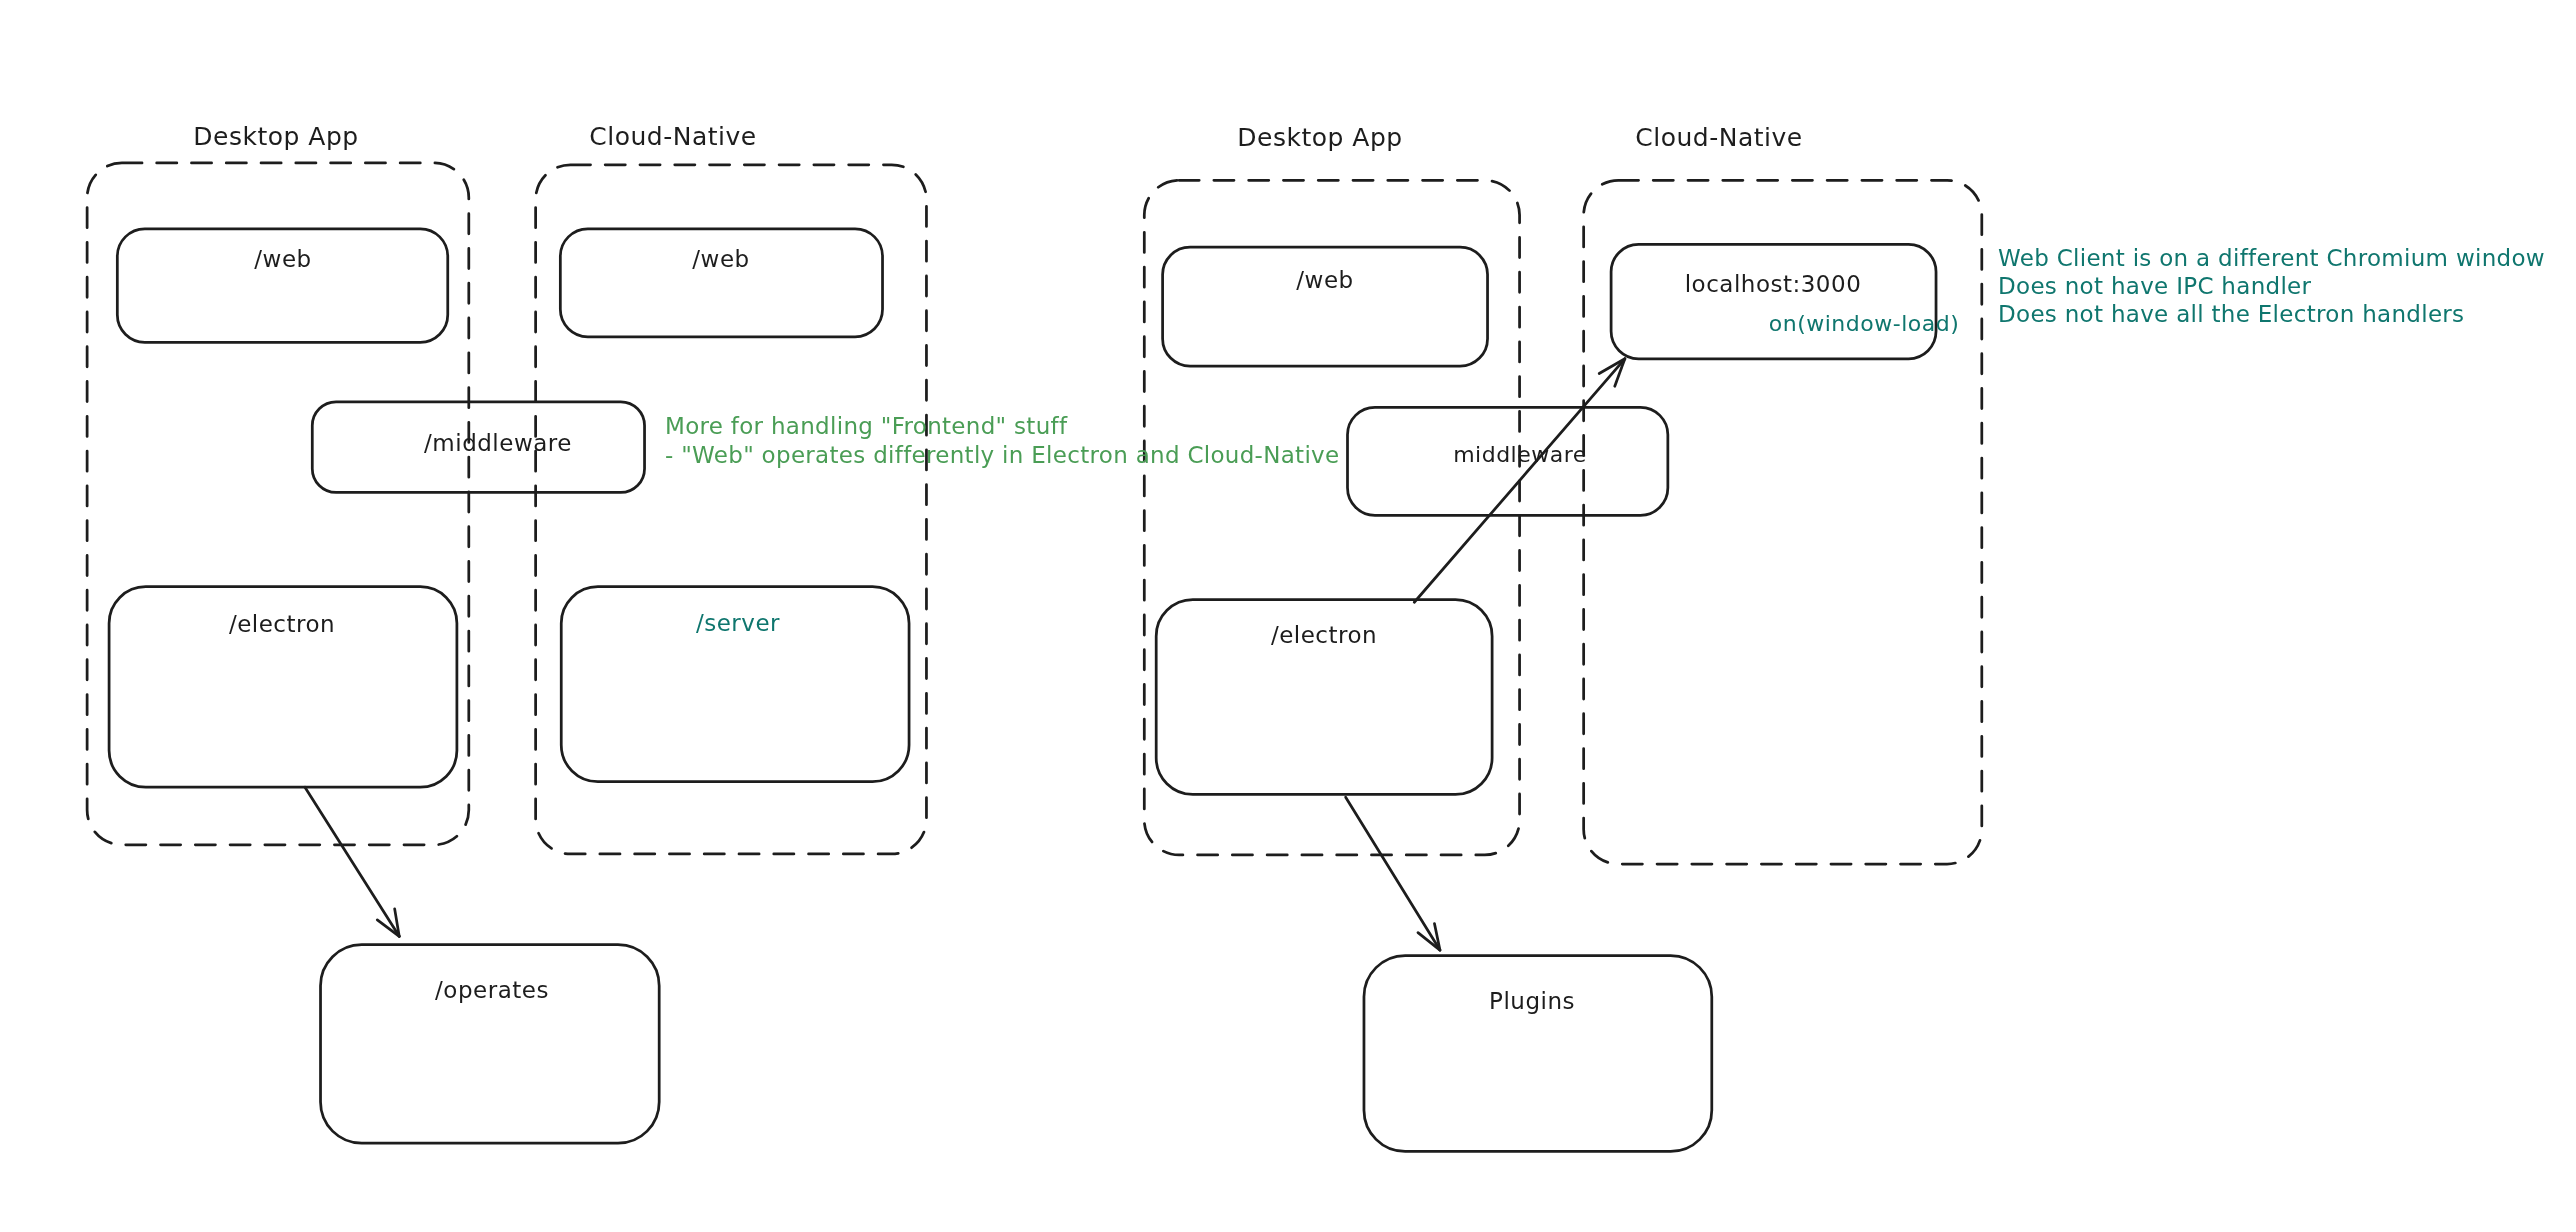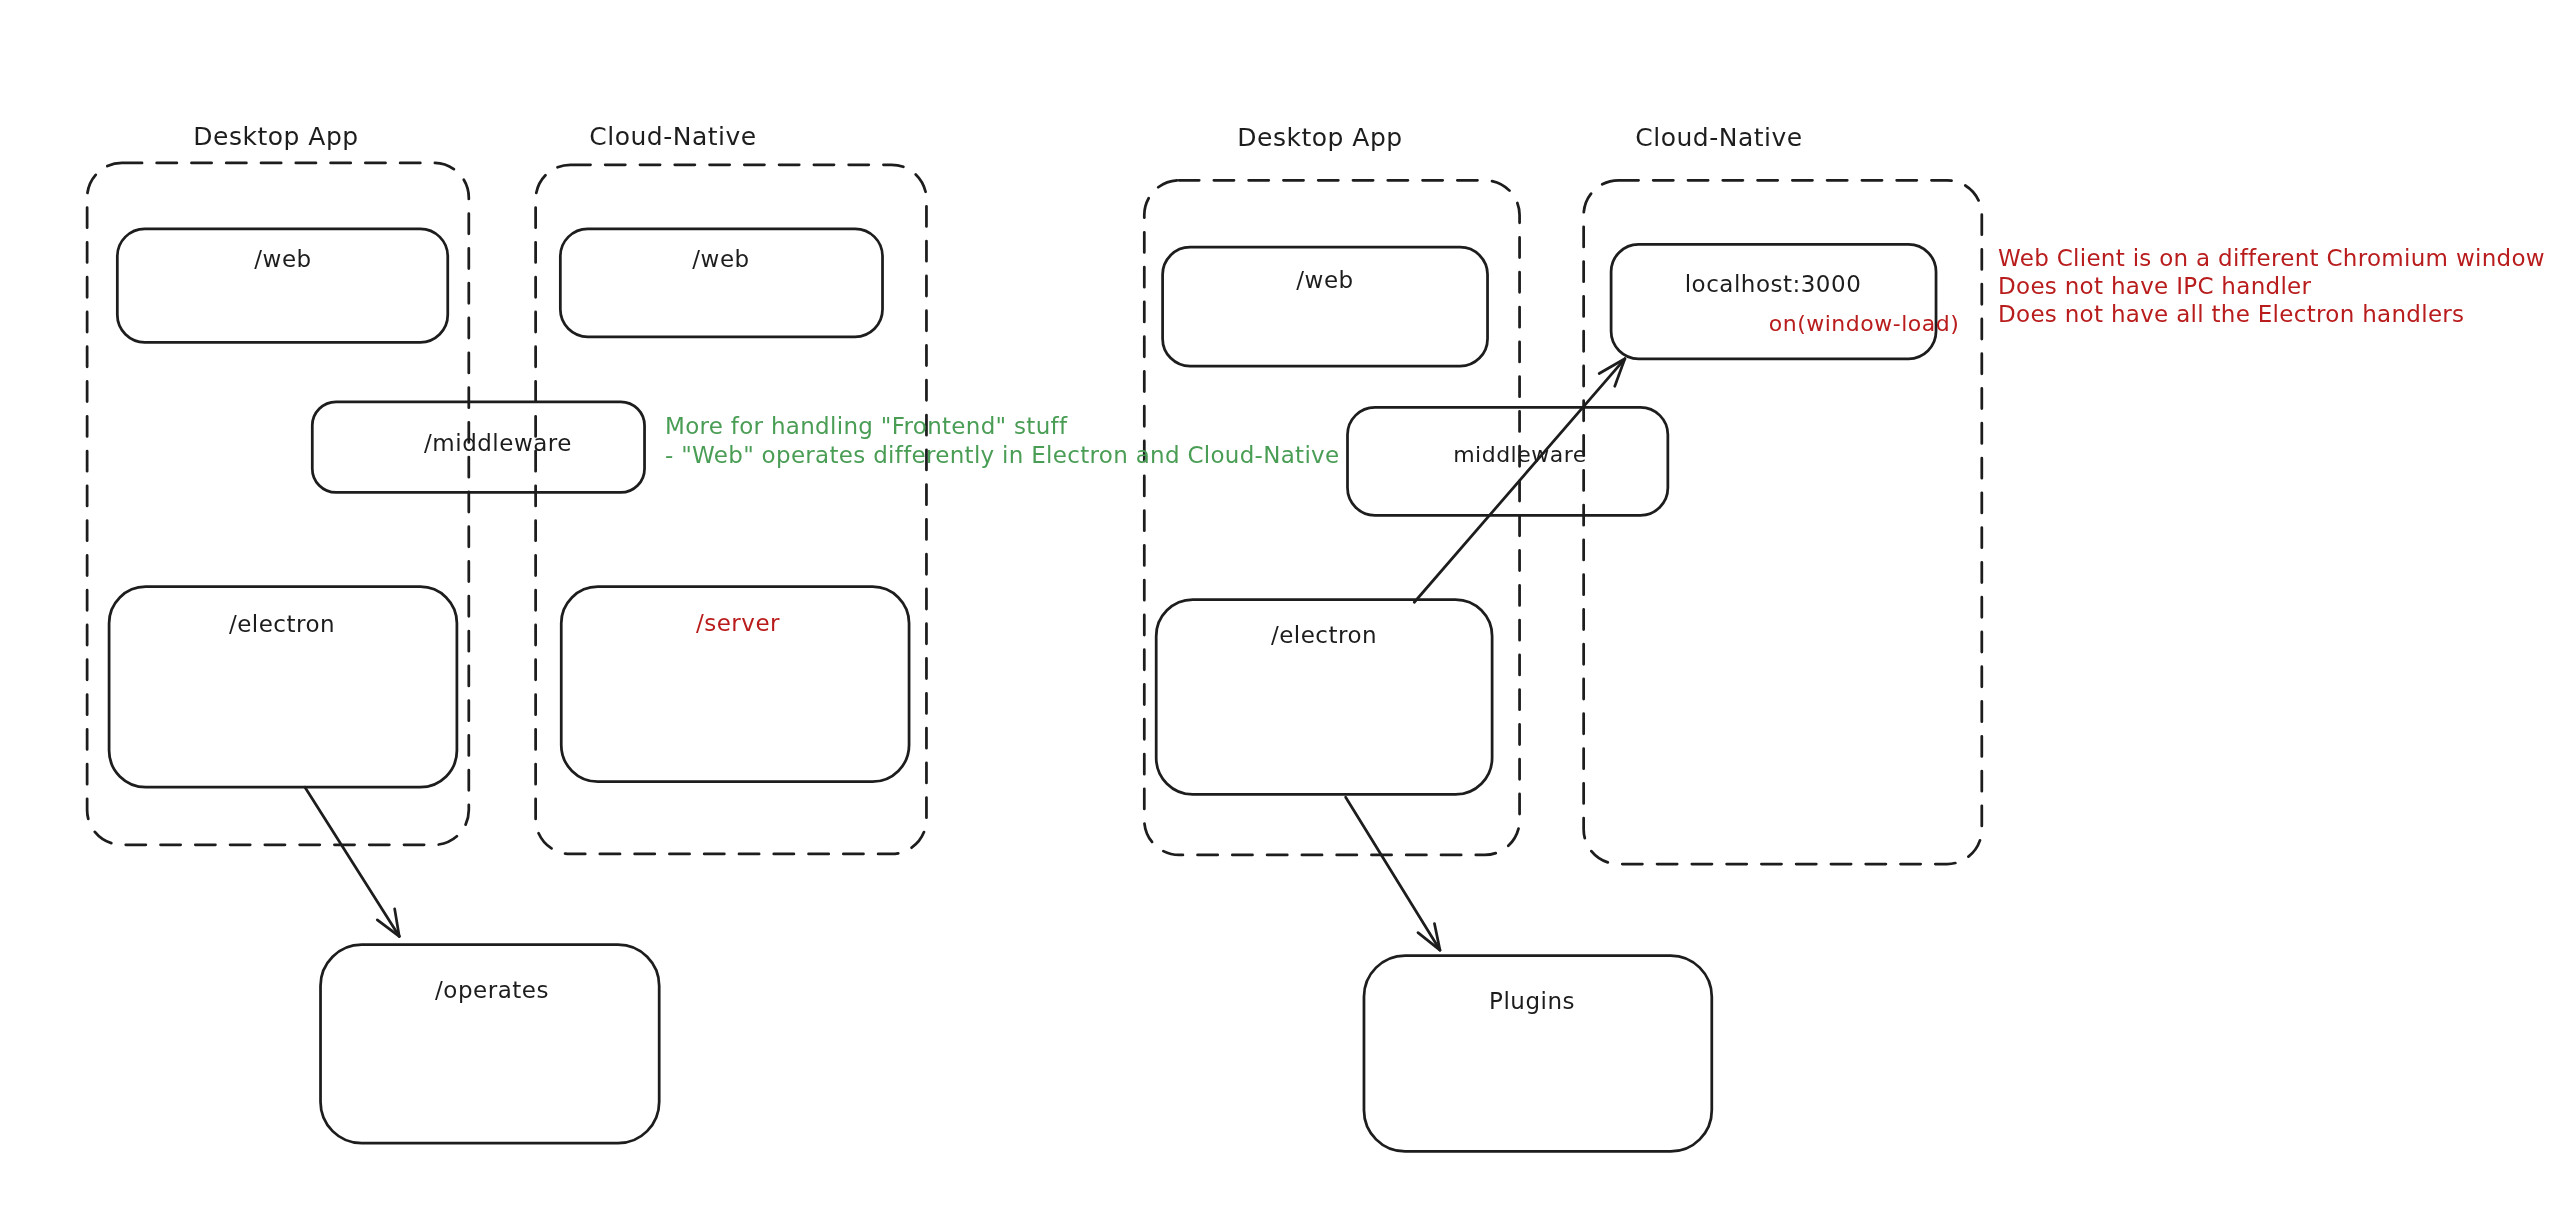--- a/index.html
+++ b/index.html
@@ -17,21 +17,21 @@
   .lbl{
     position:absolute;
     transform:translate(-50%,-50%);
     white-space:nowrap;
     letter-spacing:0.5px;
   }
   .note{position:absolute;white-space:nowrap;letter-spacing:0.3px;}
   .t27{font-size:25px;}
   .t25{font-size:23px;}
   .t24{font-size:22px;}
-  .red{color:#b91c1c;}
+  .red{color:#0f766e;}
   .green{color:#4a9d55;}
   .note-green{line-height:29px;font-size:23px;}
   .note-red{line-height:28px;font-size:23px;}
 </style>
 </head>
 <body>
 
 <div id="stage">
 
   <svg id="shapes" width="2576" height="1232" viewBox="0 0 2814 1346">

